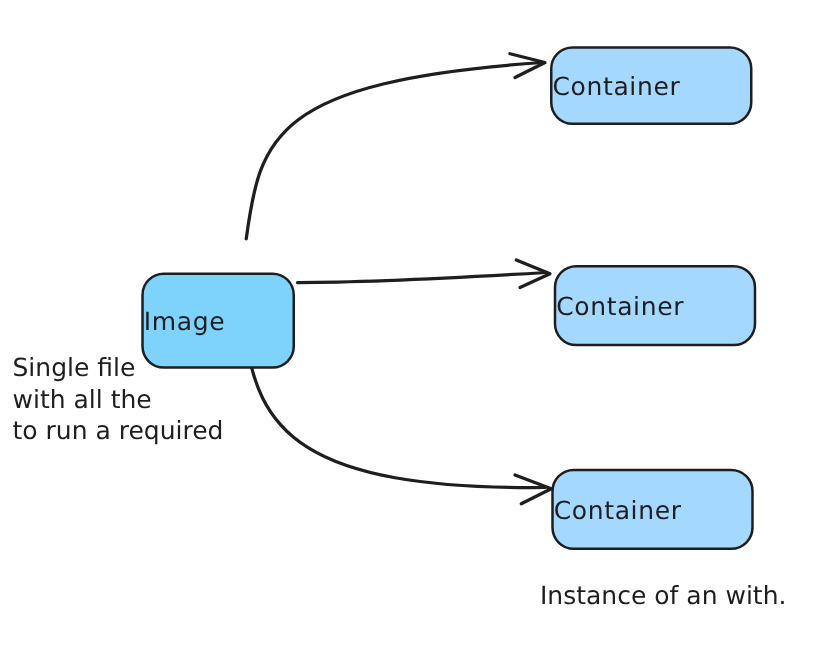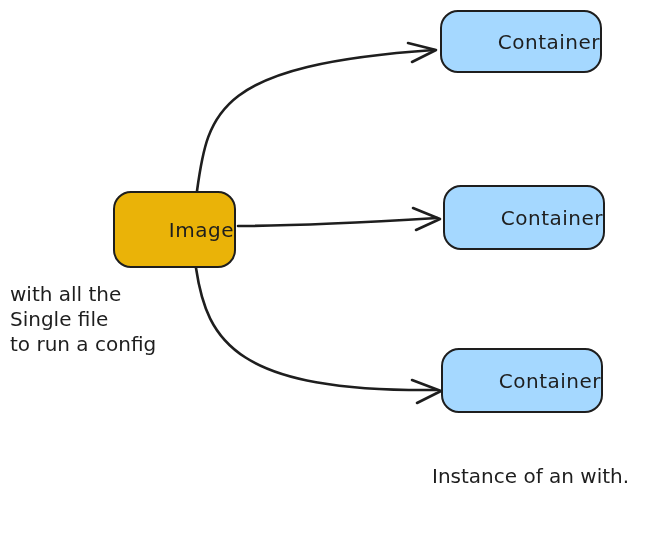--- a/index.html
+++ b/index.html
@@ -30,24 +30,25 @@
     stroke-width: 2.6;
     stroke-linecap: round;
     stroke-linejoin: round;
   }
   .node {
     position: absolute;
     border: 2.6px solid var(--stroke, #1e1e1e);
     border-radius: 18px;
     display: flex;
     align-items: center;
-    justify-content: flex-end;
+    justify-content: flex-start;
     box-sizing: border-box;
     font-size: 20px;
     letter-spacing: 0.5px;
+    margin-top: 27px;
   }
   .node-image {
     left: 113px;
     top: 191px;
     width: 123px;
     height: 77px;
   }
   .node-container {
     width: 162px;
     height: 65px;
@@ -85,39 +86,39 @@
     <g>
       <path d="M 238,226 C 290,226 370,222 437,218"></path>
       <polyline points="413,208 440,219 416,230"></polyline>
     </g>
     <g>
       <path d="M 196,268 C 207,342 237,392 436,390"></path>
       <polyline points="412,380 441,391 417,403"></polyline>
     </g>
   </svg>
 
-  <div class="node node-image" style="background: #eab308;">
+  <div class="node node-image" style="background: #7dd3fc;">
     <span>Image</span>
   </div>
 
   <div class="node node-container node-container-1" style="background: rgb(165, 216, 255);">
     <span>Container</span>
   </div>
 
   <div class="node node-container node-container-2" style="background: rgb(165, 216, 255);">
     <span>Container</span>
   </div>
 
   <div class="node node-container node-container-3" style="background: rgb(165, 216, 255);">
     <span>Container</span>
   </div>
 
   <div class="note note-image">
+    <span class="note-line">Single file</span>
     <span class="note-line">with all the</span>
-    <span class="note-line">Single file</span>
-    <span class="note-line">to run a config</span>
+    <span class="note-line">to run a required</span>
   </div>
 
   <div class="note note-container">
     <span class="note-line">Instance of an with.</span>
   </div>
 
 </div>
 
 </body></html>

